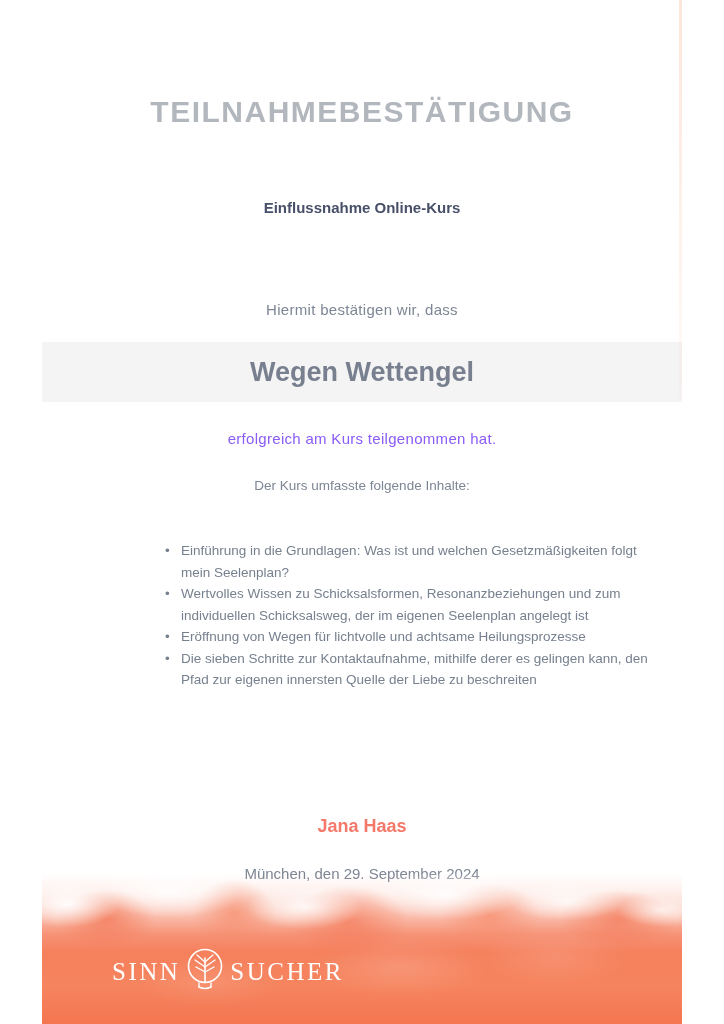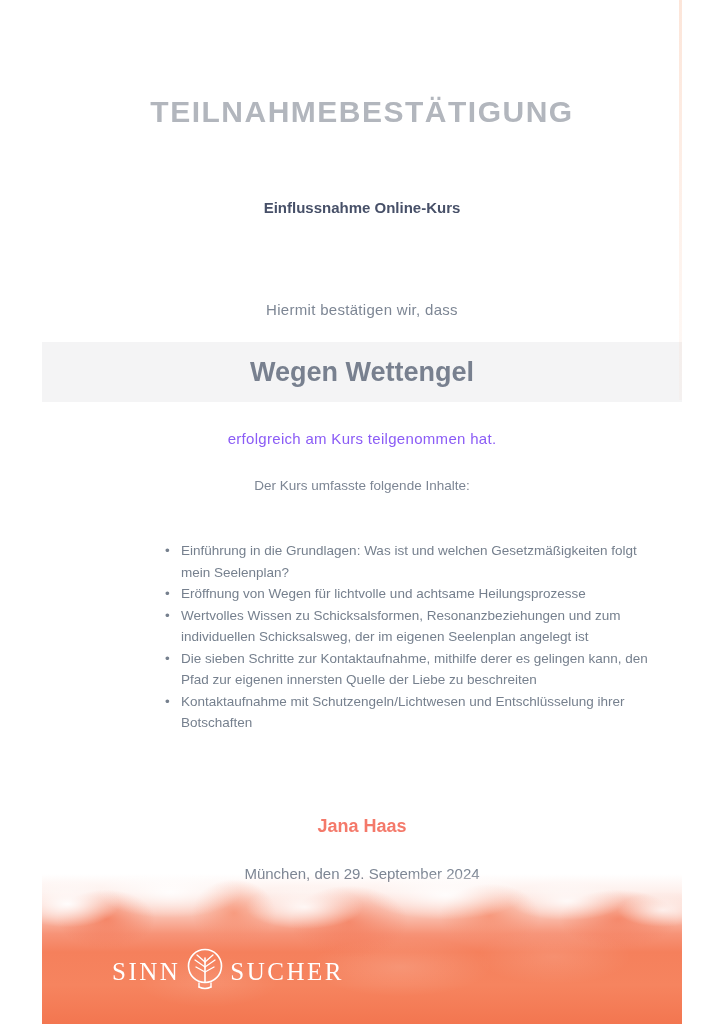--- a/index.html
+++ b/index.html
@@ -160,24 +160,23 @@
   <div class="name-band">
     <div class="participant-name">Wegen Wettengel</div>
   </div>
 
   <div class="center success-line">erfolgreich am Kurs teilgenommen hat.</div>
 
   <div class="center contents-intro">Der Kurs umfasste folgende Inhalte:</div>
 
   <ul class="contents-list">
     <li>Einführung in die Grundlagen: Was ist und welchen Gesetzmäßigkeiten folgt mein Seelenplan?</li>
+    <li>Wertvolles Wissen zu Schicksalsformen, Resonanzbeziehungen und zum individuellen Schicksalsweg, der im eigenen Seelenplan angelegt ist</li>
     <li>Eröffnung von Wegen für lichtvolle und achtsame Heilungsprozesse</li>
-    <li>Wertvolles Wissen zu Schicksalsformen, Resonanzbeziehungen und zum individuellen Schicksalsweg, der im eigenen Seelenplan angelegt ist</li>
     <li>Die sieben Schritte zur Kontaktaufnahme, mithilfe derer es gelingen kann, den Pfad zur eigenen innersten Quelle der Liebe zu beschreiten</li>
-    <li>Kontaktaufnahme mit Schutzengeln/Lichtwesen und Entschlüsselung ihrer Botschaften</li>
   </ul>
 
   <div class="center signer-name">Jana Haas</div>
 
   <div class="center place-date">München, den 29. September 2024</div>
 
   <div class="edge-hint"></div>
 
   <div class="footer-wash"></div>
 

